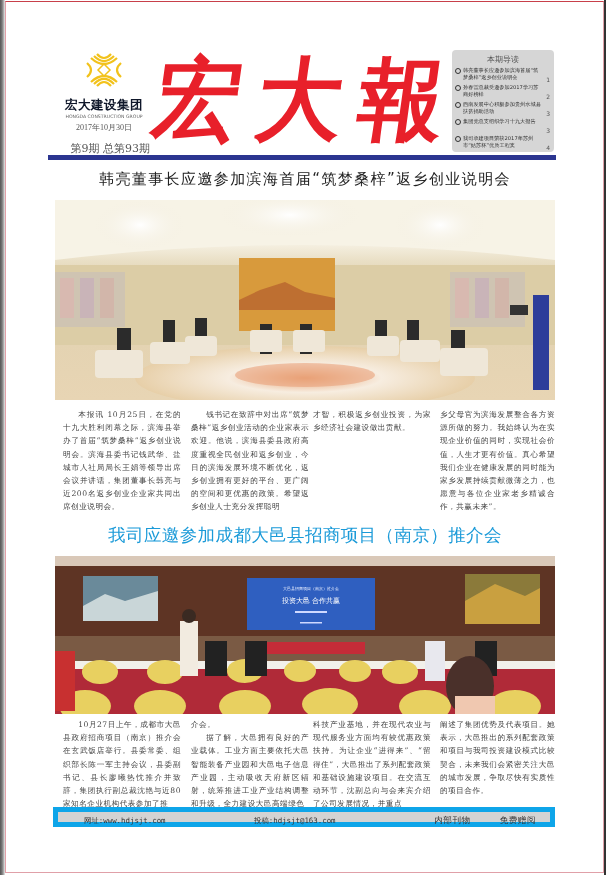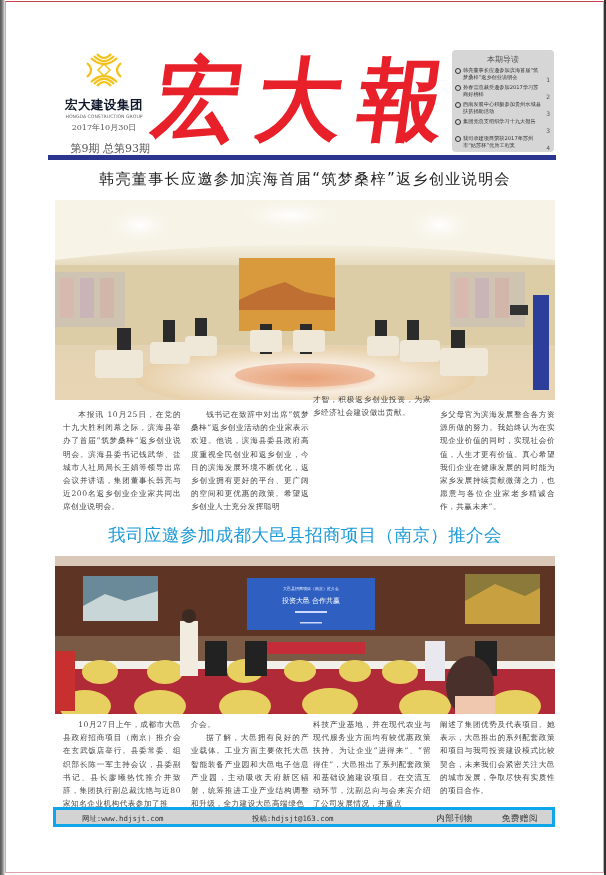--- a/index.html
+++ b/index.html
@@ -12,21 +12,21 @@
     border-top: 1.5px solid #c8404a; border-right: 1px solid #e0a0a8; border-bottom: 1px solid #e0a0a8; border-left: 1px solid #e0a0a8; }
   .frame-right-dark { position: absolute; right: 0; top: 0; width: 2px; height: 875px; background: #333; }
 
   
   .logo { position: absolute; left: 57px; top: 52px; width: 94px; }
   .logo-mark { position: absolute; left: 28px; top: 0; width: 38px; height: 36px; }
   .logo-cn { position: absolute; left: 0; top: 45px; width: 94px; text-align: center;
     font-family: "DejaVu Sans", sans-serif; font-weight: bold; font-size: 12.5px; color: #0f172a; letter-spacing: 0.5px; white-space: nowrap; }
   .logo-en { position: absolute; left: 0; top: 62px; width: 94px; text-align: center;
     font-family: "DejaVu Sans", sans-serif; font-size: 4.6px; color: #666; white-space: nowrap; }
-  .issue-date { position: absolute; left: 58px; top: 122px; width: 92px; text-align: center; font-size: 8px; color: #555; white-space: nowrap; }
+  .issue-date { position: absolute; left: 58px; top: 122px; width: 92px; text-align: center; font-size: 8px; color: #555; white-space: nowrap; font-family: Liberation Serif, serif; }
   .issue-num { position: absolute; left: 58px; top: 141px; width: 92px; text-align: right; font-size: 11px; color: #555; white-space: nowrap; }
 
   .masthead-title { position: absolute; left: 155px; top: 44px; width: 290px; height: 110px;
     display: flex; justify-content: space-between; align-items: center; }
   .masthead-title span { font-family: "DejaVu Serif", serif; font-weight: bold; color: #e8202a;
     font-size: 86px; line-height: 1; display: inline-block; transform: skewX(-8deg) scaleY(1.05); }
 
   .toc { position: absolute; left: 452px; top: 50px; width: 102px; height: 102px;
     background: #d6d6d6; border-radius: 4px; }
   .toc-title { position: absolute; left: 0; top: 4px; width: 100%; text-align: center; font-size: 8px; color: #555; font-family: Liberation Serif, serif; }
@@ -51,21 +51,21 @@
   .photo-2 { left: 55px; top: 556px; width: 500px; height: 158px;
     background: linear-gradient(to bottom, #6b3a2a 0%, #7a4a32 20%, #5a3a2b 40%, #c08050 60%, #a83040 80%, #b03a44 100%); }
 
   
   .col { position: absolute; font-size: 7.6px; line-height: 13.2px; color: #444; text-align: justify; letter-spacing: 0.5px; }
   .col p { margin: 0; text-indent: 2em; }
   .col p.cont { text-indent: 0; }
 
   
   .footer { position: absolute; left: 53px; top: 807px; width: 502px; height: 20px; background: #d3d3d3;
-    border: 3px solid #0ea5e9; box-sizing: border-box; font-family: "DejaVu Sans Mono", monospace; font-size: 7.4px; color: #333; }
+    border: 5px solid #0ea5e9; box-sizing: border-box; font-family: "DejaVu Sans Mono", monospace; font-size: 7.4px; color: #333; }
   .footer-website { position: absolute; left: 26px; top: 4px; white-space: nowrap; }
   .footer-email { position: absolute; left: 196px; top: 4px; white-space: nowrap; }
   .footer-note { position: absolute; right: 14px; top: 3px; white-space: nowrap; font-family: "DejaVu Sans", sans-serif; font-size: 8.6px; letter-spacing: 0.5px; }
   .footer-note span + span { margin-left: 29px; }
 </style>
 </head>
 <body>
 
 <div class="frame">
   <div class="frame-left-shadow"></div>
@@ -189,21 +189,21 @@
       </g>
     </svg>
   </div>
 
   <div class="col" style="left:63px; top:408px; width:118px;">
     <p>本报讯 10月25日，在党的十九大胜利闭幕之际，滨海县举办了首届“筑梦桑梓”返乡创业说明会。滨海县委书记钱武华、盐城市人社局局长王娟等领导出席会议并讲话，集团董事长韩亮与近200名返乡创业企业家共同出席创业说明会。</p>
   </div>
   <div class="col" style="left:191px; top:408px; width:118px;">
     <p>钱书记在致辞中对出席“筑梦桑梓”返乡创业活动的企业家表示欢迎。他说，滨海县委县政府高度重视全民创业和返乡创业，今日的滨海发展环境不断优化，返乡创业拥有更好的平台、更广阔的空间和更优惠的政策。希望返乡创业人士充分发挥聪明</p>
   </div>
-  <div class="col" style="left:313px; top:393px; width:118px;">
+  <div class="col" style="left:313px; top:408px; width:118px;">
     <p class="cont">才智，积极返乡创业投资，为家乡经济社会建设做出贡献。</p>
   </div>
   <div class="col" style="left:440px; top:408px; width:115px;">
     <p class="cont">乡父母官为滨海发展整合各方资源所做的努力。我始终认为在实现企业价值的同时，实现社会价值，人生才更有价值。真心希望我们企业在健康发展的同时能为家乡发展持续贡献微薄之力，也愿意与各位企业家老乡精诚合作，共赢未来”。</p>
   </div>
 </article>
 
 <article>
   <h1 class="headline-2" style="margin:0;font-weight:normal;">我司应邀参加成都大邑县招商项目（南京）推介会</h1>
   <div class="photo photo-2">

